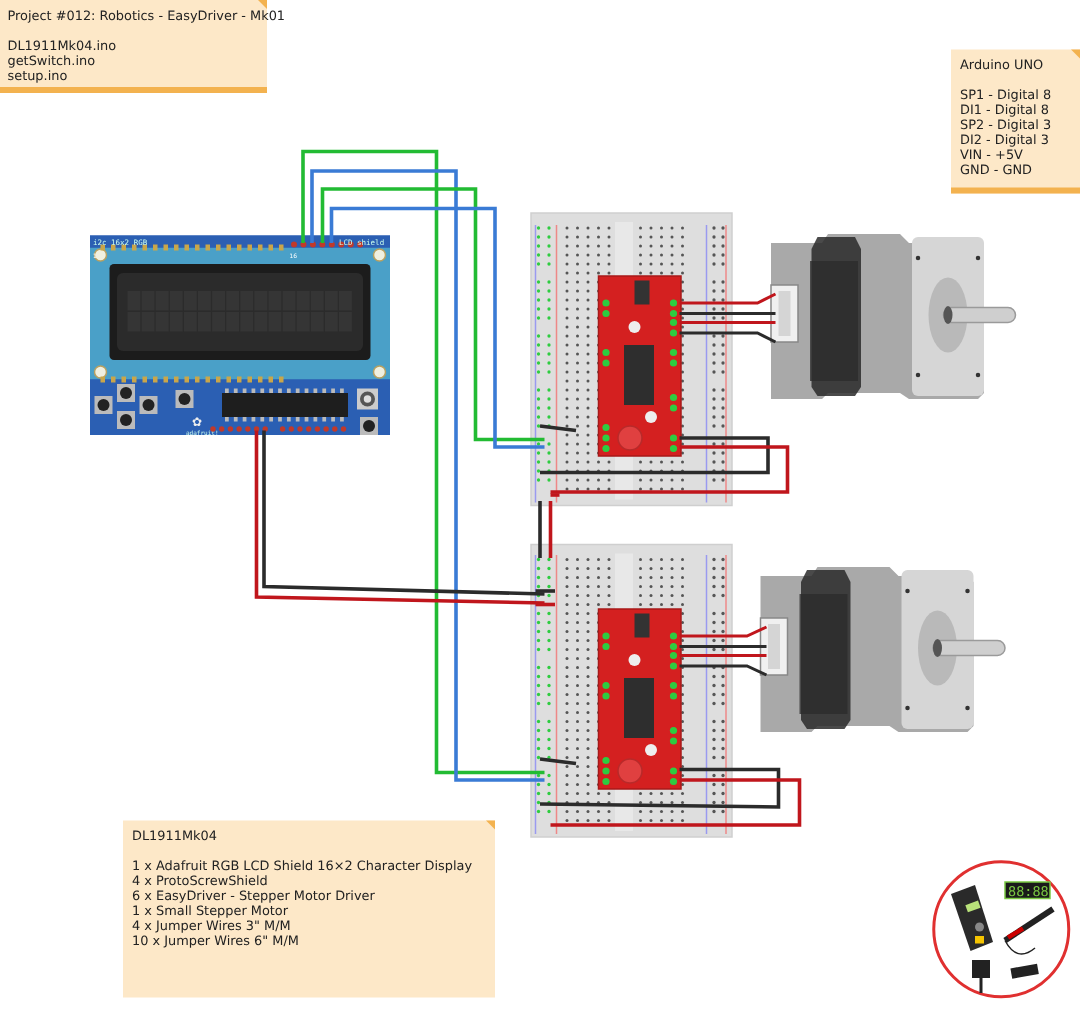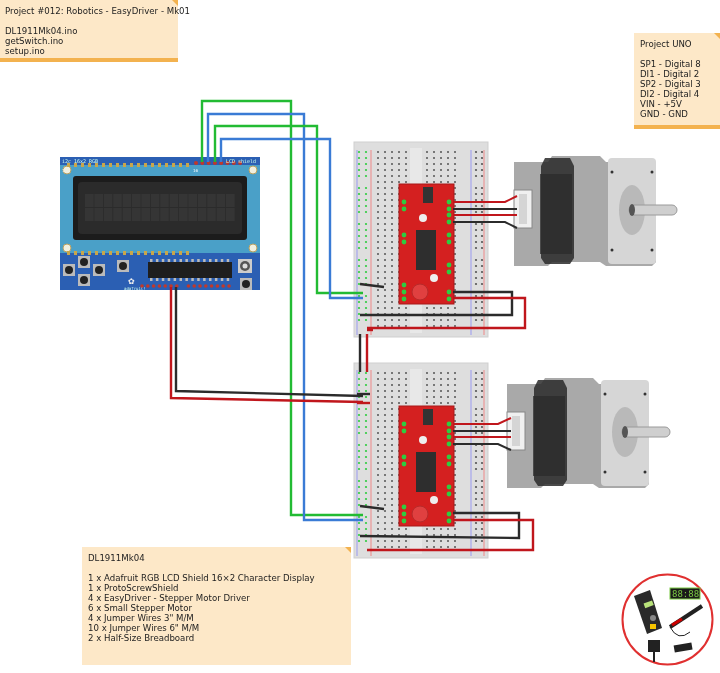--- a/index.html
+++ b/index.html
@@ -10,56 +10,55 @@
     border-bottom: 4px solid #f3b24f;
   }
   .note::after {
     content: ""; position: absolute; right: 0; top: 0; width: 0; height: 0;
     border-style: solid; border-width: 0 6px 6px 0; border-color: transparent #f3b24f transparent transparent;
   }
   .note .ln { display: block; white-space: nowrap; }
   .note .gap { height: 10px; }
   #note-project { left: 0; top: 0; width: 178px; height: 62px; padding: 6px 0 0 5px; }
   #note-arduino { left: 634px; top: 33px; width: 86px; height: 96px; padding: 6px 0 0 6px; }
-  #note-bom { left: 82px; top: 547px; width: 269px; height: 118px; padding: 6px 0 0 6px; border-bottom: none; }
+  #note-bom { left: 82px; top: 547px; width: 248px; height: 118px; padding: 6px 0 0 6px; border-bottom: none; }
   #circuit { position: absolute; left: 0; top: 0; }
   #logo { position: absolute; left: 620px; top: 572px; width: 95px; height: 95px; }
 </style>
 </head>
 <body>
 
 <div class="note" id="note-project">
   <span class="ln">Project #012: Robotics - EasyDriver - Mk01</span>
   <span class="ln gap"></span>
   <span class="ln">DL1911Mk04.ino</span>
   <span class="ln">getSwitch.ino</span>
   <span class="ln">setup.ino</span>
 </div>
 
 <div class="note" id="note-arduino">
-  <span class="ln">Project UNO</span>
+  <span class="ln">Arduino UNO</span>
   <span class="ln gap"></span>
   <span class="ln">SP1 - Digital 8</span>
-  <span class="ln">DI1 - Digital 2</span>
+  <span class="ln">DI1 - Digital 8</span>
   <span class="ln">SP2 - Digital 3</span>
-  <span class="ln">DI2 - Digital 4</span>
+  <span class="ln">DI2 - Digital 3</span>
   <span class="ln">VIN - +5V</span>
   <span class="ln">GND - GND</span>
 </div>
 
 <div class="note" id="note-bom">
   <span class="ln">DL1911Mk04</span>
   <span class="ln gap"></span>
   <span class="ln">1 x Adafruit RGB LCD Shield 16×2 Character Display</span>
-  <span class="ln">1 x ProtoScrewShield</span>
-  <span class="ln">4 x EasyDriver - Stepper Motor Driver</span>
-  <span class="ln">6 x Small Stepper Motor</span>
+  <span class="ln">4 x ProtoScrewShield</span>
+  <span class="ln">6 x EasyDriver - Stepper Motor Driver</span>
+  <span class="ln">1 x Small Stepper Motor</span>
   <span class="ln">4 x Jumper Wires 3" M/M</span>
   <span class="ln">10 x Jumper Wires 6" M/M</span>
-  <span class="ln">2 x Half-Size Breadboard</span>
 </div>
 
 <svg id="circuit" width="720" height="673" viewBox="0 0 720 673">
 
   <g>
     <rect x="354" y="142" width="134" height="195" fill="#dedede" stroke="#cfcfcf"></rect>
     <rect x="410" y="148" width="12" height="185" fill="#e8e8e8"></rect>
     <line x1="357" y1="150" x2="357" y2="335" stroke="#9a9af0" stroke-width="1"></line>
     <line x1="371" y1="150" x2="371" y2="335" stroke="#e88" stroke-width="1"></line>
     <line x1="471" y1="150" x2="471" y2="335" stroke="#9a9af0" stroke-width="1"></line>

